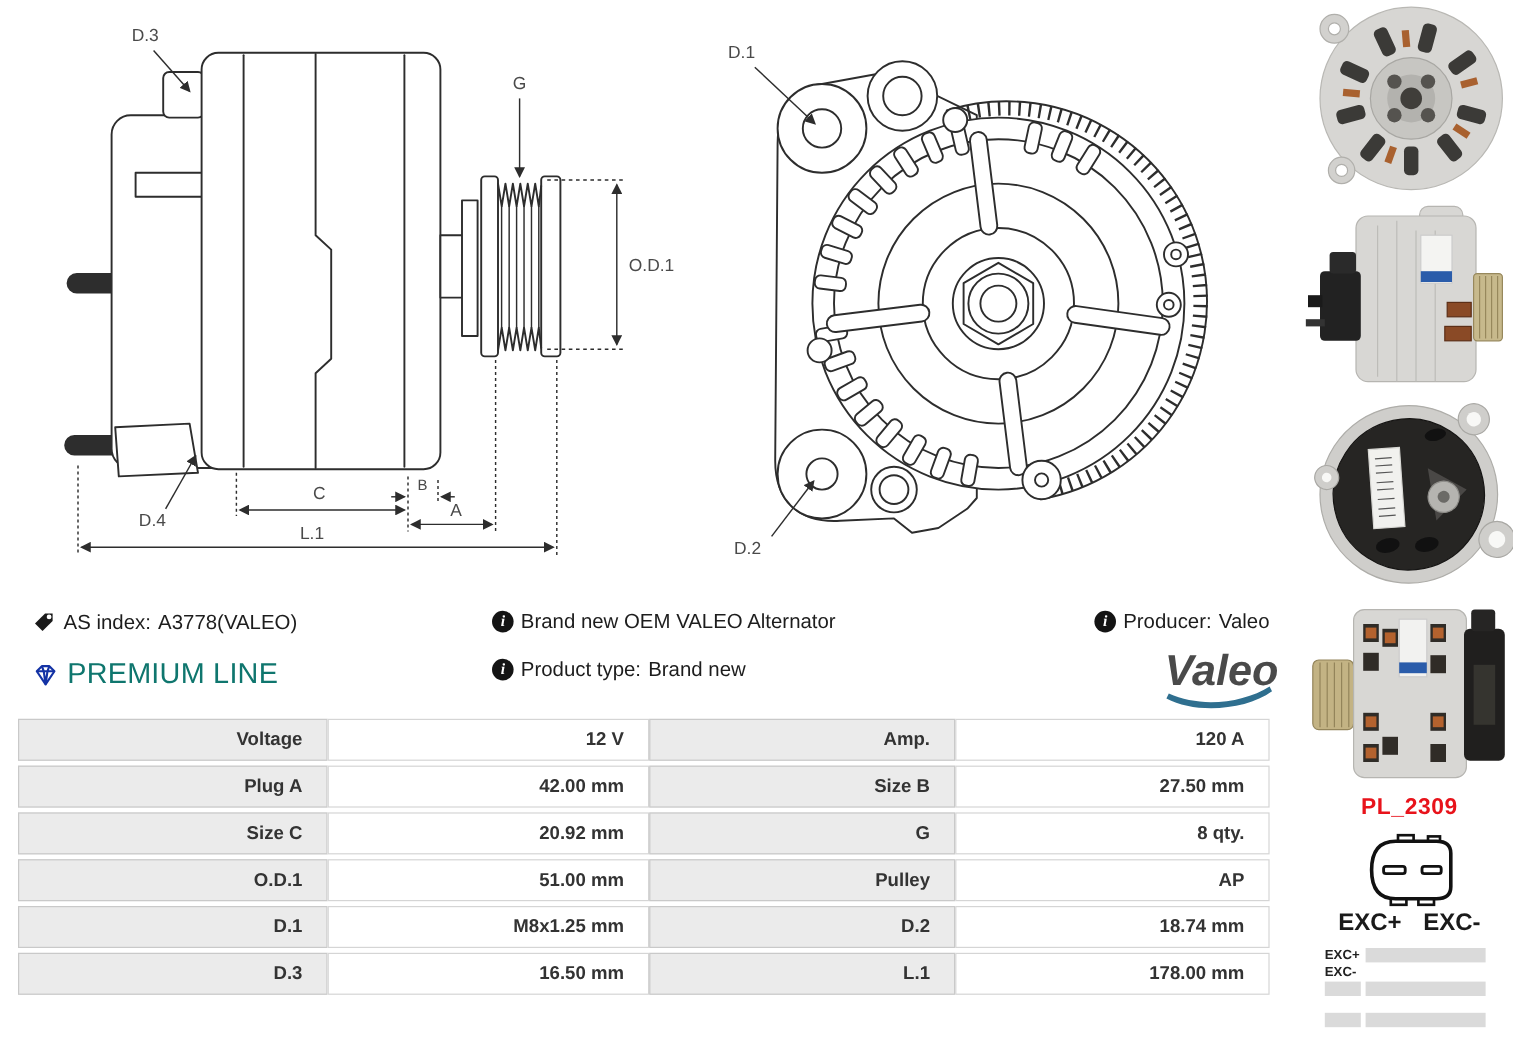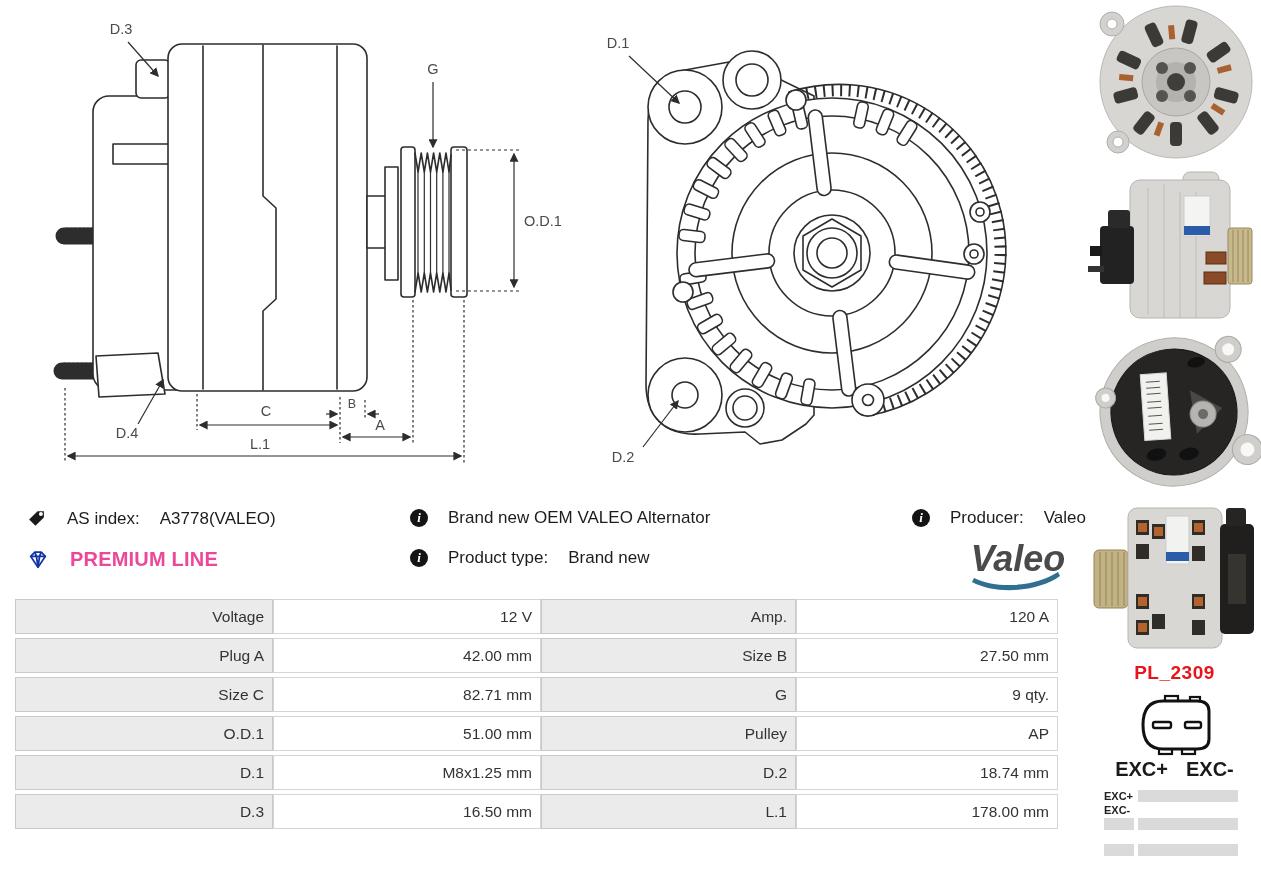--- a/index.html
+++ b/index.html
@@ -2,30 +2,30 @@
 <html><head>
 <meta charset="utf-8">
 <style>
   html,body{margin:0;padding:0;background:#fff;}
   .page{position:relative;width:1261px;height:876px;background:#fff;overflow:hidden;
         font-family:"Liberation Sans",sans-serif;color:#1d1d1d;}
   .abs{position:absolute;}
   
   svg text{font-family:"Liberation Sans",sans-serif;fill:#4a4a4a;}
   
-  .meta-item{position:absolute;display:flex;align-items:center;gap:20px;font-size:17px;white-space:nowrap;}
+  .meta-item{position:absolute;display:flex;align-items:center;gap:6px;font-size:17px;white-space:nowrap;}
   .meta-item b{font-weight:400;}
   .info-icon{display:inline-block;width:18px;height:18px;border-radius:50%;background:#141414;color:#fff;
              font-family:"Liberation Serif",serif;font-weight:700;font-style:italic;font-size:13px;
              line-height:18px;text-align:center;flex:0 0 auto;}
-  .premium{color:#ec4899;font-weight:700;font-size:20px;letter-spacing:.2px;}
+  .premium{color:#0f766e;font-weight:400;font-size:24px;letter-spacing:.2px;}
   
   table.spec{position:absolute;left:15px;top:595px;border-collapse:separate;border-spacing:0 4px;
              table-layout:fixed;width:1043px;font-size:15.5px;color:#333;}
-  table.spec td{height:33px;padding:0 8px 0 4px;text-align:right;vertical-align:middle;overflow:hidden;}
+  table.spec td{height:33px;padding:0 20px 0 4px;text-align:right;vertical-align:middle;overflow:hidden;font-weight:bold;}
   td.lbl{background:#ebebeb;border:1px solid #c9c9c9;}
   td.val{background:#fff;border:1px solid #d5d5d5;}
   
   .photo{position:absolute;left:1088px;width:173px;}
   .plug-code{position:absolute;left:1088px;top:662px;width:173px;text-align:center;
              color:#e8131b;font-size:19px;font-weight:700;letter-spacing:.5px;}
   .plug-icon-wrap{position:absolute;left:1088px;top:694px;width:173px;text-align:center;}
   .exc-line{position:absolute;left:1088px;top:758px;width:173px;display:flex;justify-content:center;gap:18px;
             font-size:20px;font-weight:700;color:#1a1a1a;}
   .legend{position:absolute;left:1104px;top:790px;width:134px;font-size:11px;font-weight:700;color:#222;}
@@ -233,23 +233,23 @@
       <td class="val">120 A</td>
     </tr>
     <tr>
       <td class="lbl">Plug A</td>
       <td class="val">42.00 mm</td>
       <td class="lbl">Size B</td>
       <td class="val">27.50 mm</td>
     </tr>
     <tr>
       <td class="lbl">Size C</td>
-      <td class="val">82.71 mm</td>
+      <td class="val">20.92 mm</td>
       <td class="lbl">G</td>
-      <td class="val">9 qty.</td>
+      <td class="val">8 qty.</td>
     </tr>
     <tr>
       <td class="lbl">O.D.1</td>
       <td class="val">51.00 mm</td>
       <td class="lbl">Pulley</td>
       <td class="val">AP</td>
     </tr>
     <tr>
       <td class="lbl">D.1</td>
       <td class="val">M8x1.25 mm</td>

